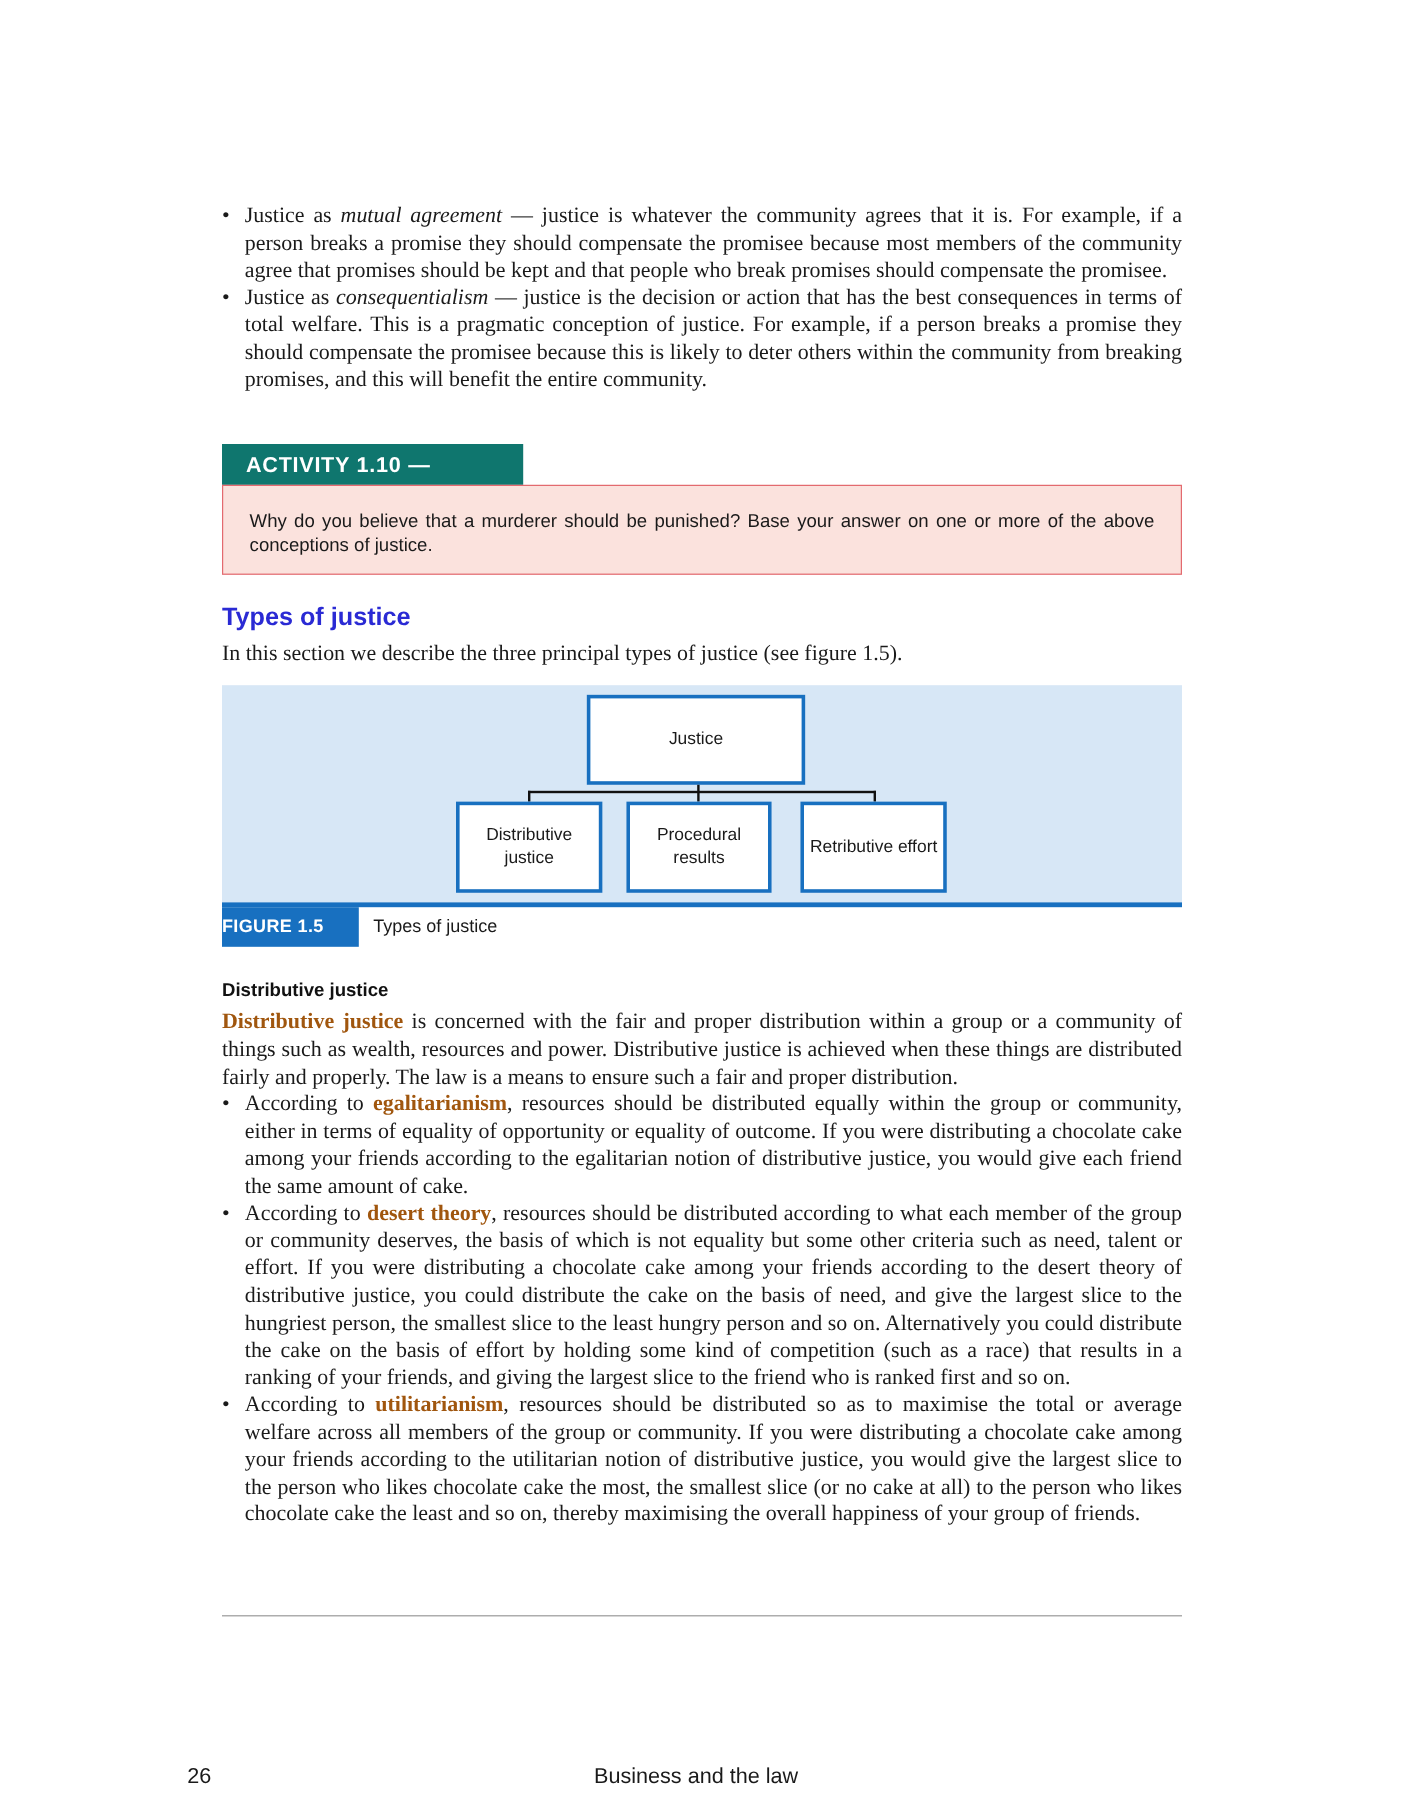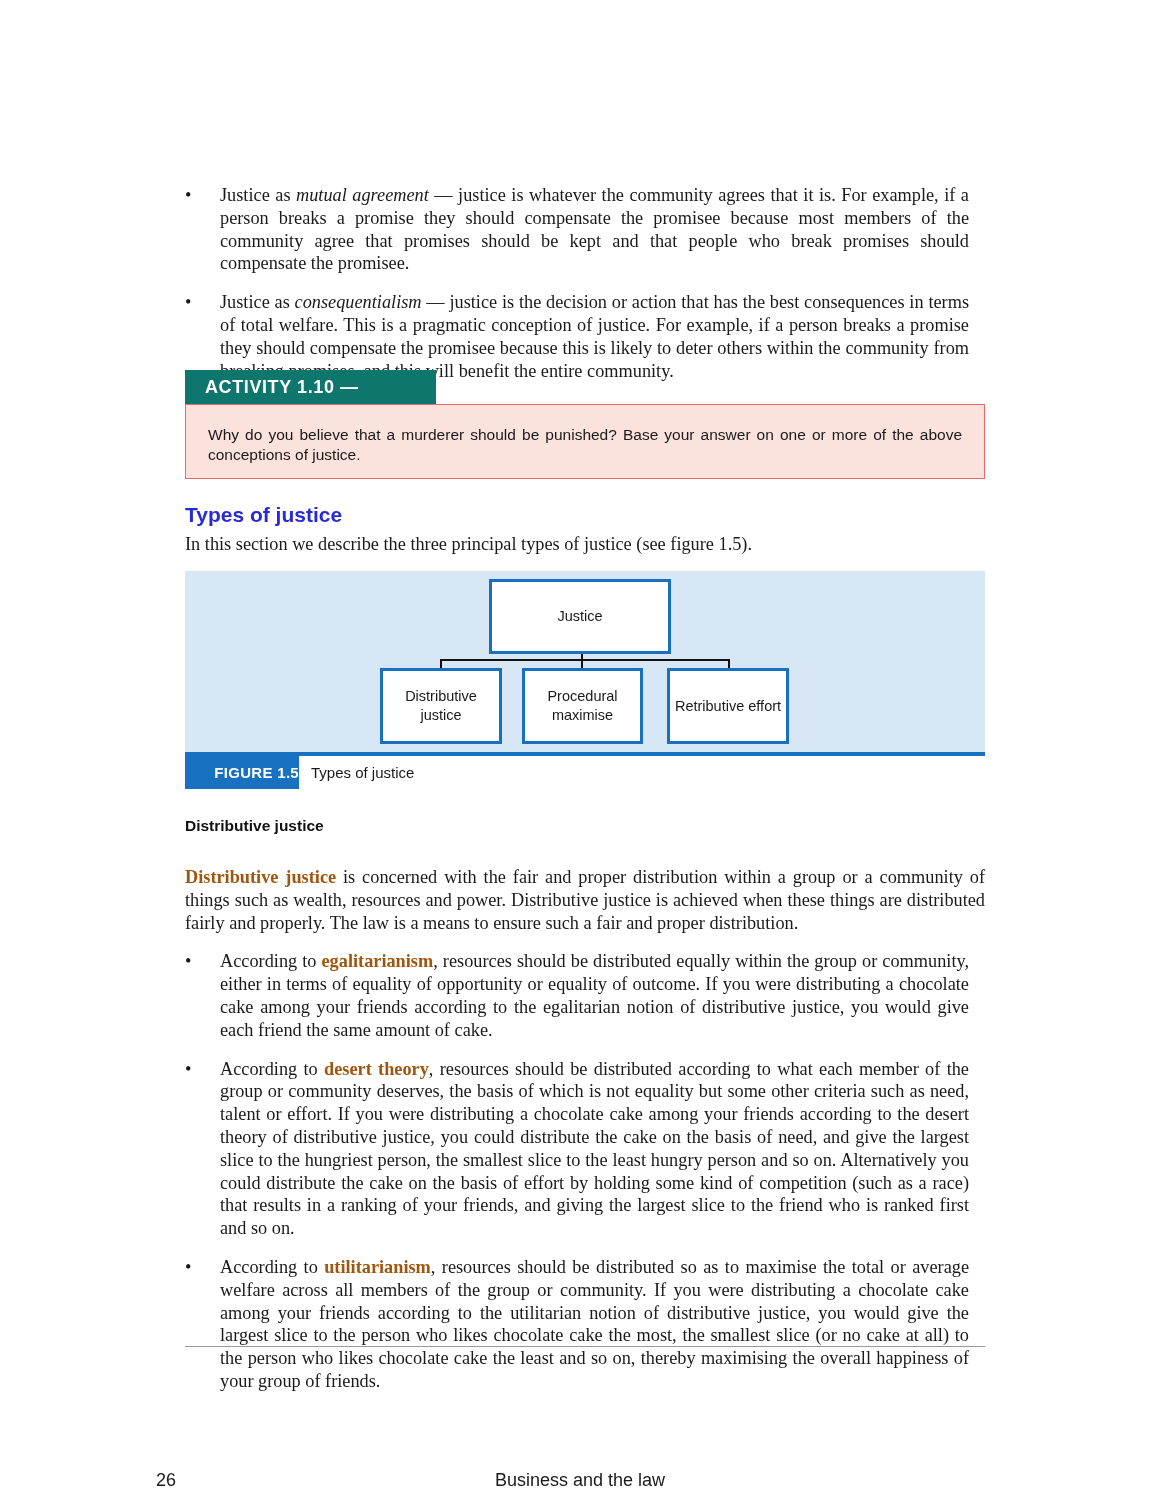--- a/index.html
+++ b/index.html
@@ -4,37 +4,37 @@
 <style>
   html, body { margin: 0; padding: 0; background: #ffffff; }
   body { width: 1169px; height: 1507px; position: relative; overflow: hidden; }
   .page { position: absolute; left: 0; top: 0; width: 1169px; height: 1507px; }
   .serif { font-family: "Liberation Serif", "DejaVu Serif", serif; }
   .sans { font-family: "Liberation Sans", "DejaVu Sans", sans-serif; }
 
   .text-block { position: absolute; left: 185px; width: 800px; font-size: 18.3px; line-height: 22.8px; color: #1a1a1a; text-align: justify; }
   .bullet-item { position: relative; padding-left: 19px; margin: 0; }
   .bullet-item .bullet { position: absolute; left: 0; top: 0; }
-  .bullet-item p { margin: 16px; text-align: justify; text-align-last: left; }
+  .bullet-item p { margin: 0; text-align: justify; text-align-last: left; }
   p { margin: 0; }
   .indent { text-indent: 19px; }
   .key-term { color: #a0560e; font-weight: bold; }
   em { font-style: italic; }
 
   .activity-header { position: absolute; left: 185px; top: 370px; width: 251px; height: 35px; background: #0f766e; color: #fff; font-weight: bold; font-size: 18px; letter-spacing: 0.6px; line-height: 35px; padding-left: 20px; box-sizing: border-box; }
   .activity-body { position: absolute; left: 185px; top: 404px; width: 800px; height: 75px; background: #fbe2dd; border: 1px solid #e36a6f; box-sizing: border-box; padding: 20px 22px 0 22px; font-size: 15.5px; line-height: 20px; color: #1a1a1a; text-align: justify; text-align-last: left; }
 
   .section-heading { position: absolute; left: 185px; top: 503px; font-size: 21px; font-weight: bold; color: #2a2ad4; }
   .section-intro { position: absolute; left: 185px; top: 533px; font-size: 18.3px; line-height: 22.8px; color: #1a1a1a; }
 
   .figure { position: absolute; left: 185px; top: 571px; width: 800px; height: 184px; background: #d7e7f6; }
   .figure-rule { position: absolute; left: 185px; top: 752px; width: 800px; height: 4px; background: #1870c0; }
   .node { position: absolute; background: #fff; border: 3px solid #1870c0; box-sizing: border-box; display: flex; align-items: center; justify-content: center; text-align: center; font-size: 14.5px; line-height: 19px; color: #1a1a1a; }
   .connector { position: absolute; background: #111; }
-  .figure-label { position: absolute; left: 185px; top: 756px; width: 114px; height: 33px; background: #1870c0; color: #fff; font-weight: bold; font-size: 15px; line-height: 33px; text-align: right; letter-spacing: 0.3px; }
+  .figure-label { position: absolute; left: 185px; top: 756px; width: 114px; height: 33px; background: #1870c0; color: #fff; font-weight: bold; font-size: 15px; line-height: 33px; text-align: left; letter-spacing: 0.3px; }
   .figure-caption { position: absolute; left: 311px; top: 756px; height: 33px; line-height: 33px; font-size: 15px; color: #1a1a1a; }
 
   .subheading { position: absolute; left: 185px; top: 817px; font-size: 15.5px; font-weight: bold; color: #111; }
 
   .footer-rule { position: absolute; left: 185px; top: 1346px; width: 800px; height: 1px; background: #999; }
   .page-number { position: absolute; left: 156px; top: 1470px; font-size: 18px; color: #1a1a1a; text-align: center; }
   .running-title { position: absolute; left: 495px; top: 1470px; font-size: 18px; color: #1a1a1a; }
 </style>
 </head>
 <body>
@@ -58,29 +58,29 @@
   <div class="section-heading sans">Types of justice</div>
   <div class="section-intro serif">In this section we describe the three principal types of justice (see figure 1.5).</div>
 
   <div class="figure sans"></div>
   <div class="node sans" style="left:489px; top:579px; width:182px; height:75px;">Justice</div>
   <div class="connector" style="left:581px; top:654px; width:2px; height:15px;"></div>
   <div class="connector" style="left:440px; top:659px; width:290px; height:2px;"></div>
   <div class="connector" style="left:440px; top:659px; width:2px; height:10px;"></div>
   <div class="connector" style="left:728px; top:659px; width:2px; height:10px;"></div>
   <div class="node sans" style="left:380px; top:668px; width:122px; height:76px;">Distributive justice</div>
-  <div class="node sans" style="left:522px; top:668px; width:121px; height:76px;">Procedural maximise</div>
+  <div class="node sans" style="left:522px; top:668px; width:121px; height:76px;">Procedural results</div>
   <div class="node sans" style="left:667px; top:668px; width:122px; height:76px;">Retributive effort</div>
   <div class="figure-rule"></div>
   <div class="figure-label sans">FIGURE 1.5</div>
   <div class="figure-caption sans">Types of justice</div>
 
   <div class="subheading sans">Distributive justice</div>
   <div class="text-block serif" style="top:840px;">
-    <p style="text-align:justify;margin-top:26px;"><span class="key-term">Distributive justice</span><span> is concerned with the fair and proper distribution within a group or a community of things such as wealth, resources and power. Distributive justice is achieved when these things are distributed fairly and properly. The law is a means to ensure such a fair and proper distribution.</span></p>
+    <p style="text-align:justify;"><span class="key-term">Distributive justice</span><span> is concerned with the fair and proper distribution within a group or a community of things such as wealth, resources and power. Distributive justice is achieved when these things are distributed fairly and properly. The law is a means to ensure such a fair and proper distribution.</span></p>
     <div class="bullet-item">
       <span class="bullet">•</span>
       <p><span>According to </span><span class="key-term">egalitarianism</span><span>, resources should be distributed equally within the group or community, either in terms of equality of opportunity or equality of outcome. If you were distributing a chocolate cake among your friends according to the egalitarian notion of distributive justice, you would give each friend the same amount of cake.</span></p>
     </div>
     <div class="bullet-item">
       <span class="bullet">•</span>
       <p><span>According to </span><span class="key-term">desert theory</span><span>, resources should be distributed according to what each member of the group or community deserves, the basis of which is not equality but some other criteria such as need, talent or effort. If you were distributing a chocolate cake among your friends according to the desert theory of distributive justice, you could distribute the cake on the basis of need, and give the largest slice to the hungriest person, the smallest slice to the least hungry person and so on. Alternatively you could distribute the cake on the basis of effort by holding some kind of competition (such as a race) that results in a ranking of your friends, and giving the largest slice to the friend who is ranked first and so on.</span></p>
     </div>
     <div class="bullet-item">
       <span class="bullet">•</span>

